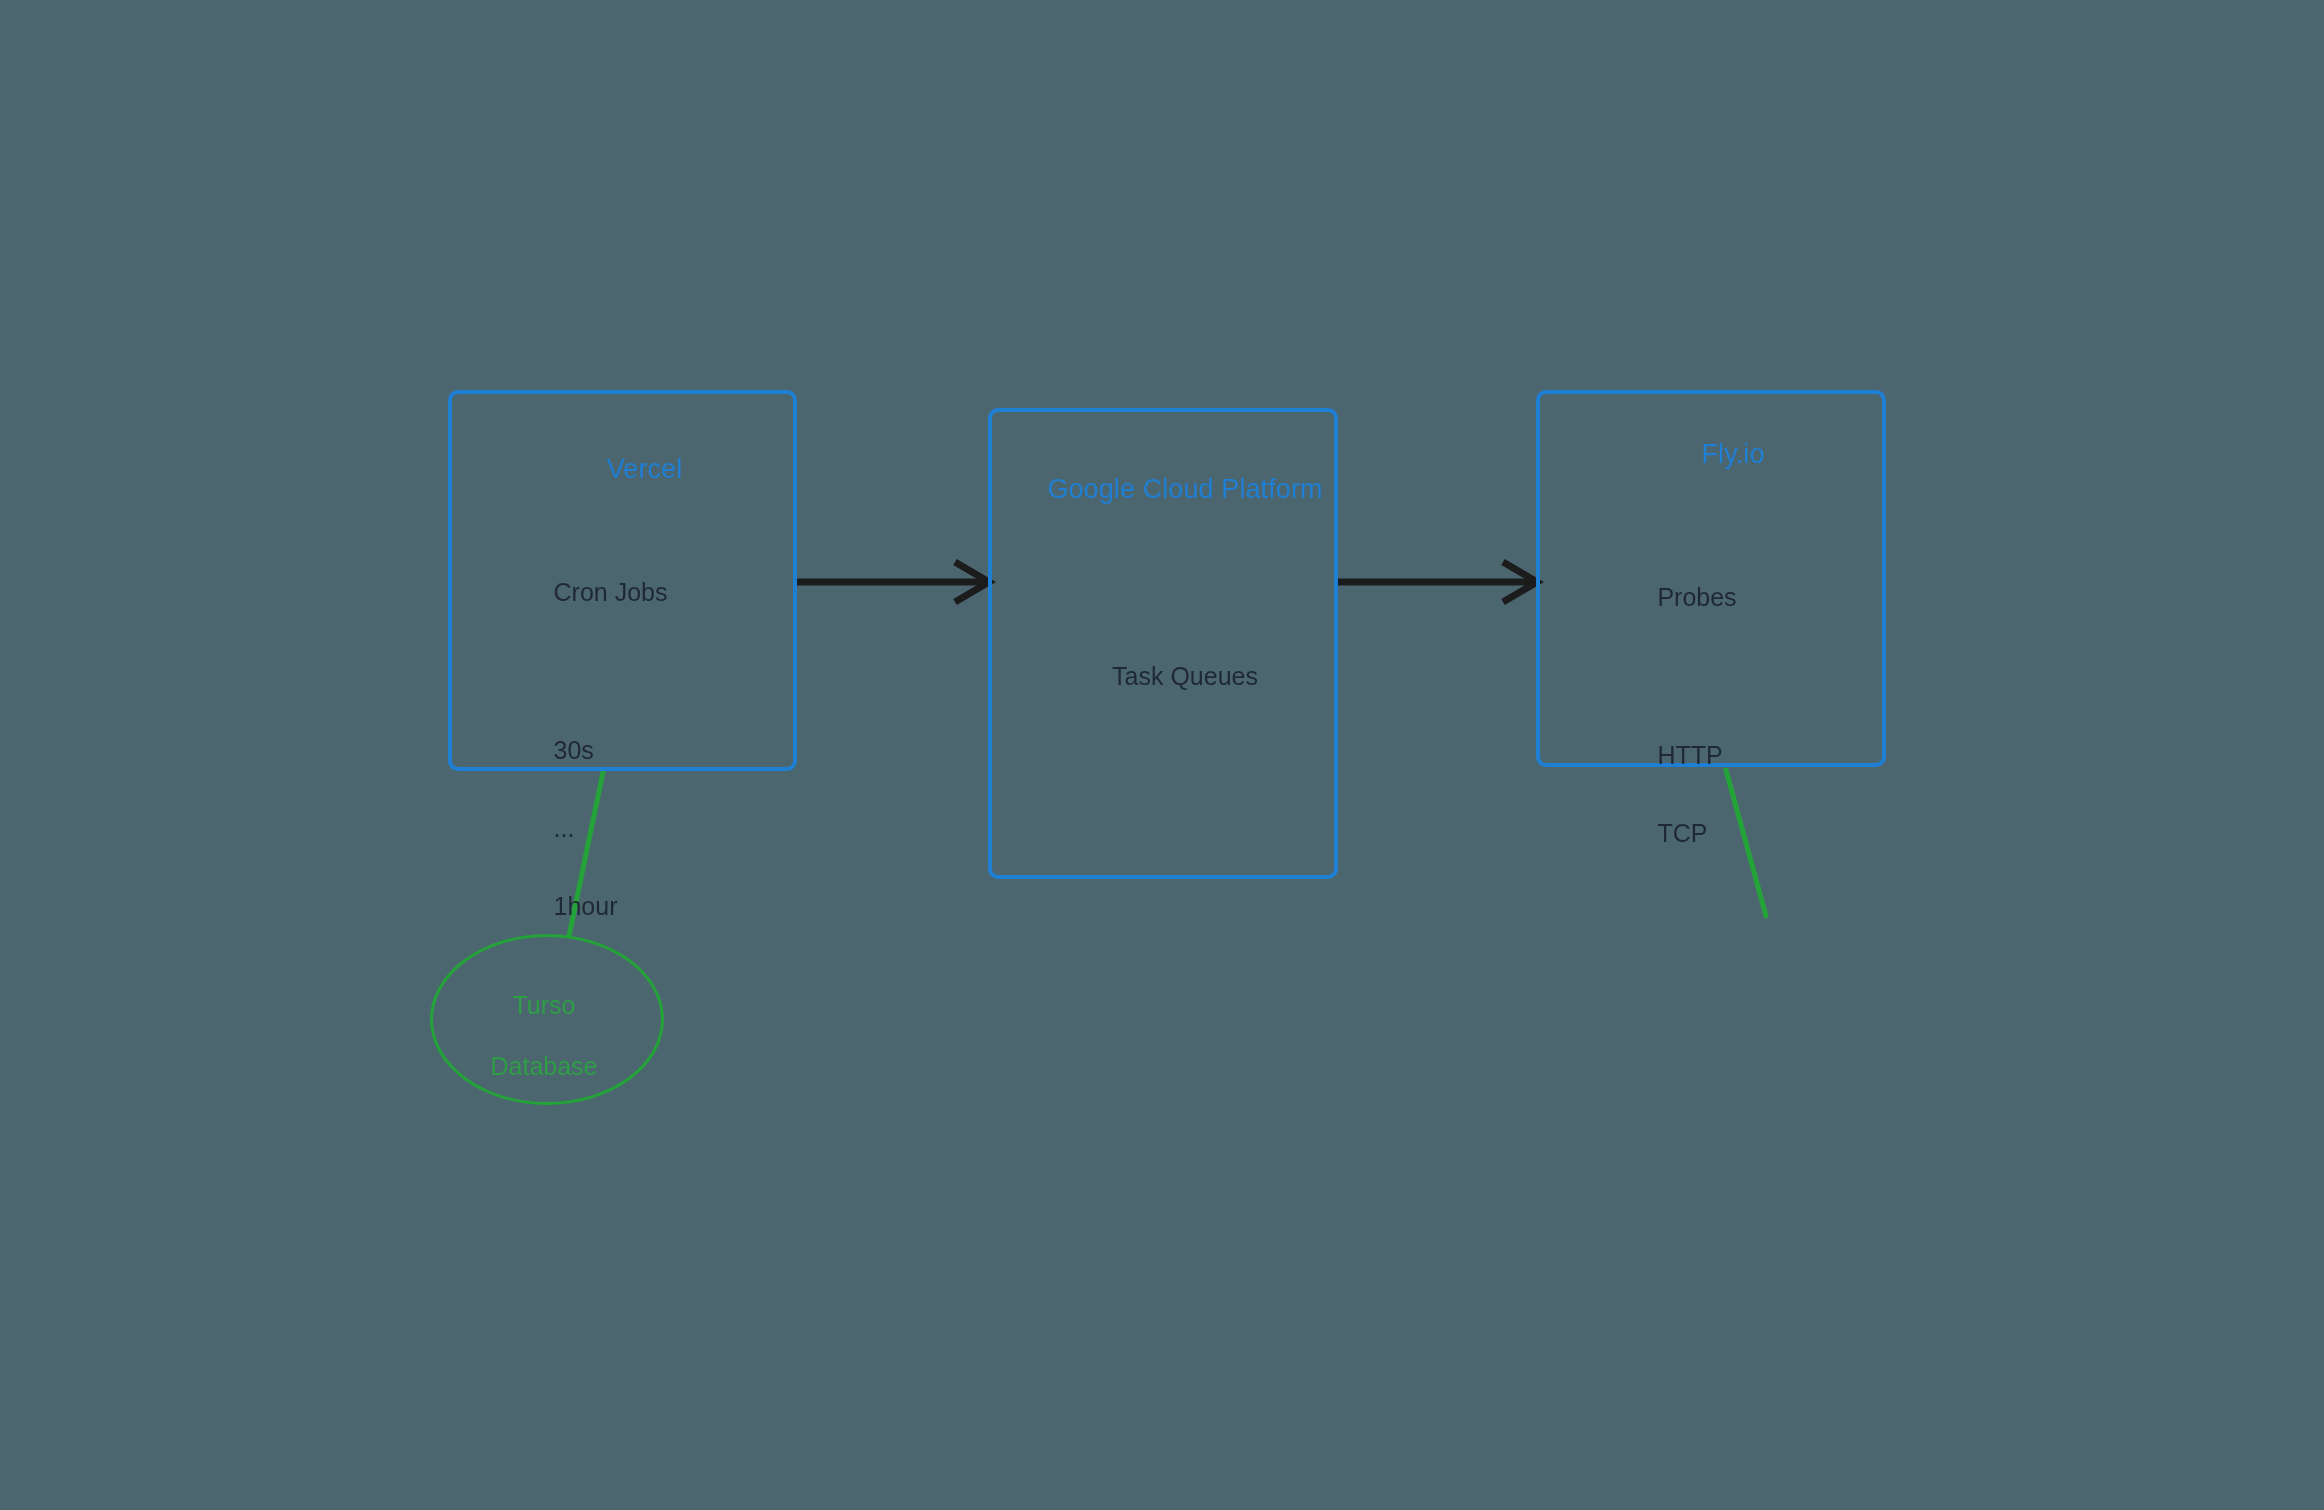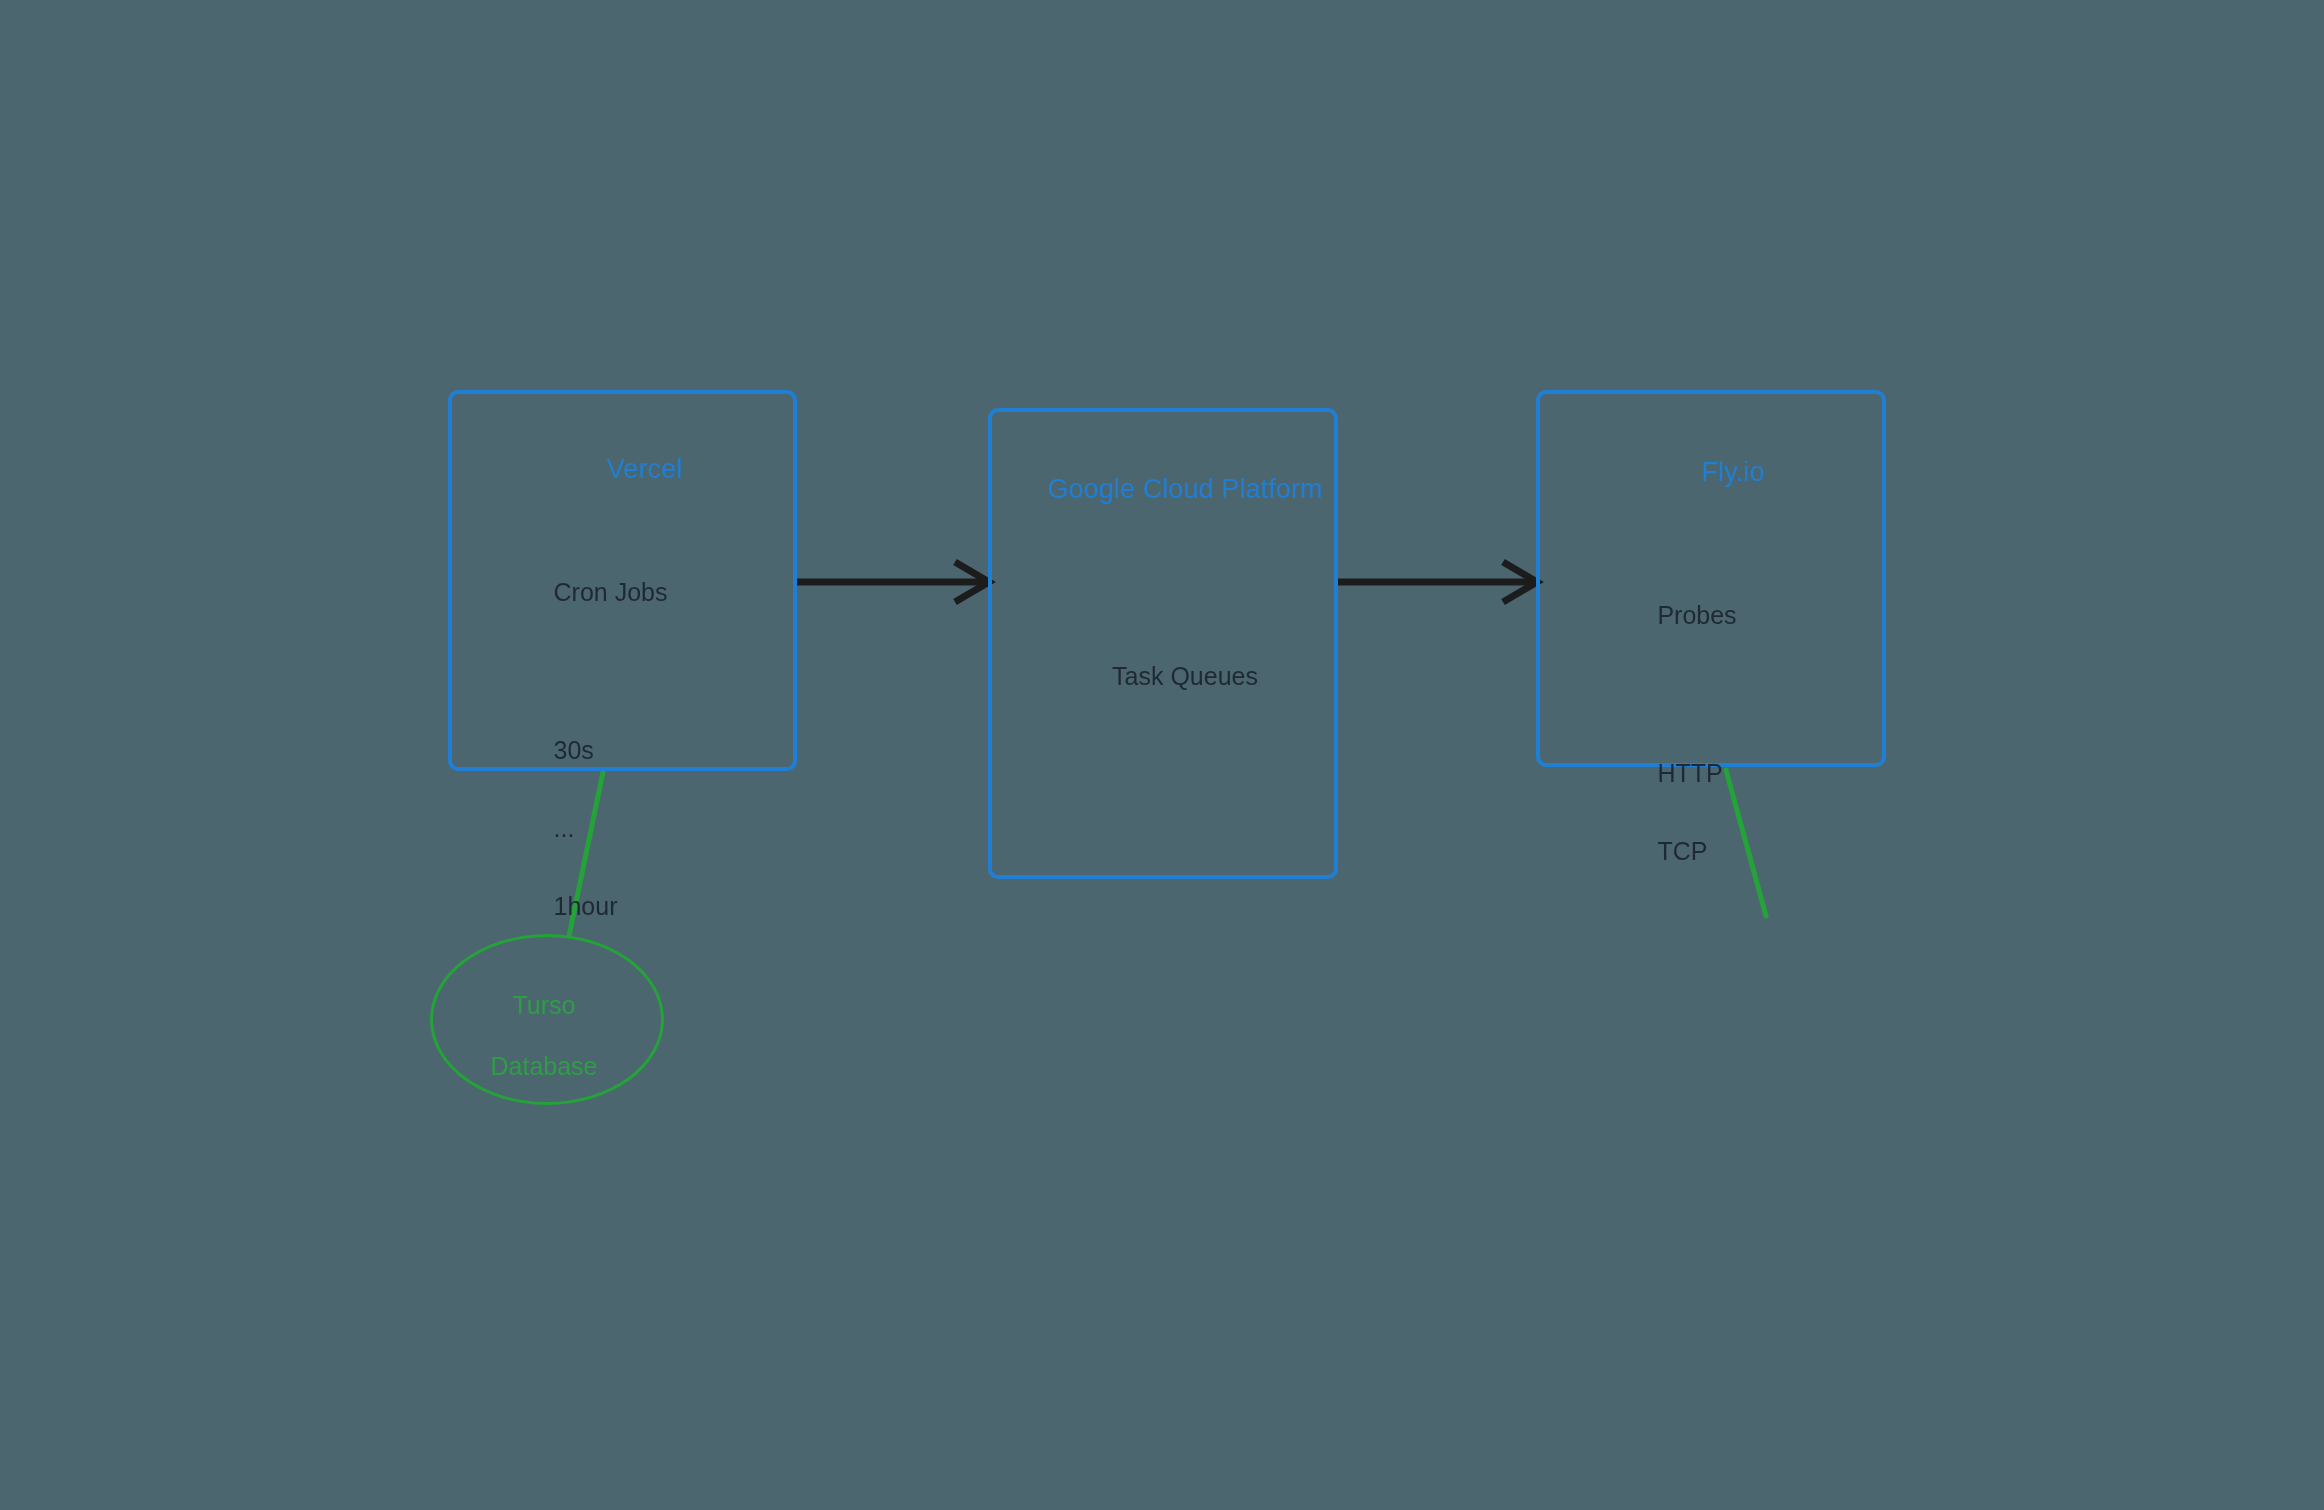--- a/index.html
+++ b/index.html
@@ -61,21 +61,21 @@
     display: block;
     height: 28px;
   }
 
   #box-vercel  { left: 448px;  top: 390px; width: 349px; height: 381px; }
   #box-gcp     { left: 988px;  top: 408px; width: 350px; height: 471px; }
   #box-fly     { left: 1536px; top: 390px; width: 350px; height: 377px; }
 
   #box-vercel .node-title { margin-top: 60px; }
   #box-gcp    .node-title { margin-top: 62px; }
-  #box-fly    .node-title { margin-top: 63px; }
+  #box-fly    .node-title { margin-top: 45px; }
 
   #box-vercel .node-body { margin-top: 42px; margin-right: 68px; }
   #box-gcp    .node-body { margin-top: 106px; }
   #box-fly    .node-body { margin-top: 62px; margin-right: 72px; }
 
   
   .node-ellipse {
     position: absolute;
     box-sizing: border-box;
     border: 3px solid #23a338;

